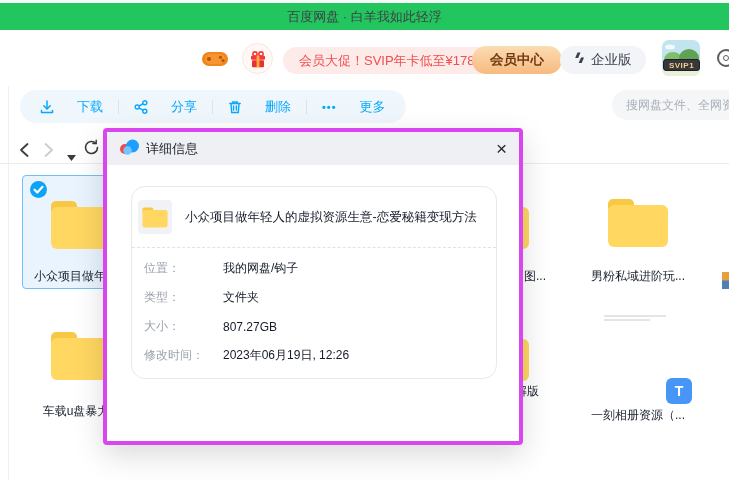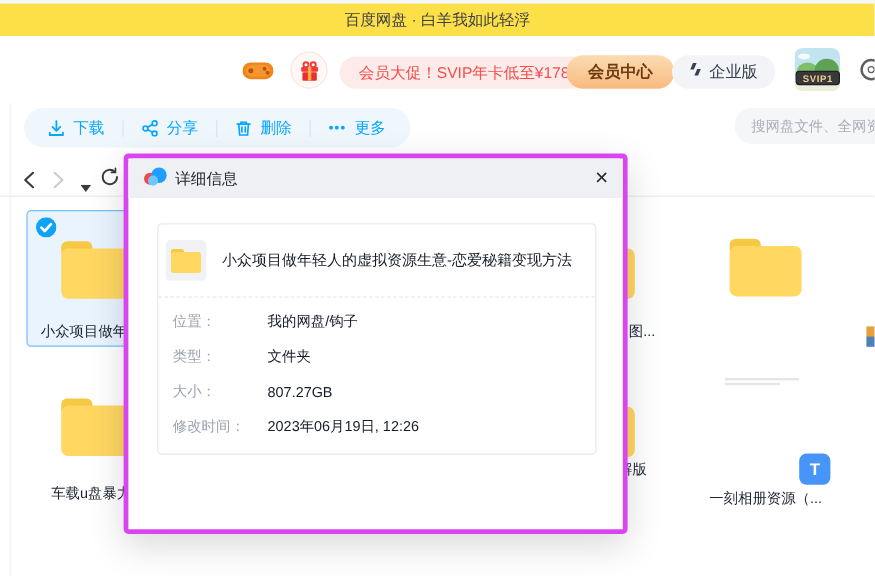--- a/index.html
+++ b/index.html
@@ -1,20 +1,20 @@
 <!DOCTYPE html>
 <html><head>
 <meta charset="utf-8">
 <style>
   html,body{margin:0;padding:0;background:#fff;}
   body{font-family:"Liberation Sans",sans-serif;}
   .screen{position:relative;width:729px;height:480px;background:#fff;overflow:hidden;}
 
   
-  .titlebar{position:absolute;top:0;left:0;right:0;height:30px;background:#fde047;
+  .titlebar{position:absolute;top:0;left:0;right:0;height:30px;background:#22c55e;
     border-top:3px solid #F7F8F9;box-sizing:border-box;display:flex;align-items:center;
     justify-content:center;font-size:13px;color:#3F4147;}
 
   
   .appheader{position:absolute;top:30px;left:0;right:0;height:55px;background:#fff;}
   .gamepad{position:absolute;left:202px;top:20px;}
   .gift-circle{position:absolute;left:242px;top:13px;width:31px;height:31px;border-radius:50%;
     background:#FFF8F5;border:1px solid #F8E7E0;box-sizing:border-box;display:flex;
     align-items:center;justify-content:center;}
   .promo-pill{position:absolute;left:283px;top:17px;height:27px;line-height:27px;
@@ -29,21 +29,21 @@
   .svip-badge{position:absolute;left:663px;top:29px;width:37px;height:12px;background:#38383A;
     border:1px solid #1F1F21;border-radius:3px;color:#EFCE8F;font-size:8px;font-weight:bold;
     letter-spacing:.5px;display:flex;align-items:center;justify-content:center;box-sizing:border-box;}
   .edge-ring{position:absolute;left:717px;top:19px;width:14px;height:14px;border:2px solid #5E5E5E;
     border-radius:50%;display:flex;align-items:center;justify-content:center;}
   .edge-ring i{width:4px;height:4px;border:1.5px solid #5E5E5E;border-radius:50%;display:block;}
 
   
   .toolbar{position:absolute;left:20px;top:90px;height:33px;background:#EFF6FC;border-radius:17px;
     display:flex;align-items:center;padding:0 20px;}
-  .tbtn{display:flex;align-items:center;gap:7px;color:#06A7FF;font-size:13px;cursor:pointer;white-space:nowrap;}
+  .tbtn{display:flex;align-items:center;gap:23px;color:#06A7FF;font-size:13px;cursor:pointer;white-space:nowrap;}
   .tsep{width:1px;height:14px;background:#D8E5EF;margin:0 15px;}
   .dots{font-size:11px;letter-spacing:1px;font-weight:bold;}
   .search{position:absolute;left:612px;top:90px;width:150px;height:30px;background:#F5F6F8;
     border:none;border-radius:15px;padding:0 0 0 14px;font-size:12px;color:#333;outline:none;
     font-family:"Liberation Sans",sans-serif;}
   .search::placeholder{color:#A9AFB9;}
 
   
   .vline{position:absolute;left:8px;top:86px;bottom:0;width:1px;background:#F0F0F0;}
   .hline{position:absolute;left:0;right:0;top:163px;height:1px;background:#EBEBEB;}
@@ -65,21 +65,21 @@
   .edge-mark{position:absolute;left:722px;top:272px;width:7px;height:17px;
     background:linear-gradient(180deg,#E5A23C 0 45%,#4E7FB5 55% 100%);}
 
   
   .dialog{position:absolute;left:103px;top:128px;width:412px;height:309px;background:#fff;
     border:4px solid #d946ef;border-radius:4px;box-shadow:0 10px 30px rgba(0,0,0,.15);z-index:10;box-sizing:content-box;}
   .dlg-header{height:33px;background:#EEF0F4;border-radius:4px 4px 0 0;display:flex;
     align-items:center;padding:0 12px;position:relative;}
   .dlg-title{font-size:13px;color:#22262E;margin-left:7px;}
   .dlg-close{position:absolute;right:12px;top:2px;font-size:19px;color:#2A2A2A;cursor:pointer;line-height:29px;}
-  .dlg-box{position:absolute;left:24px;top:54px;width:364px;border:1px solid #E9E9EB;border-radius:4px;}
+  .dlg-box{position:absolute;left:24px;top:54px;width:364px;border:1px solid #E9E9EB;border-radius:14px;}
   .filerow{display:flex;align-items:center;gap:13px;padding:9px 8px 9px 6px;height:42px;
     border-bottom:1px dashed #DFE3E9;}
   .fileicon{width:34px;height:34px;background:#F0F2F6;border-radius:4px;display:flex;
     align-items:center;justify-content:center;flex:none;}
   .filename{font-size:12.5px;color:#151B28;white-space:nowrap;overflow:hidden;}
   .dlg-rows{padding:6px 0 8px 12px;}
   .dlg-row{display:flex;height:29px;align-items:center;font-size:12px;}
   .dlg-label{width:79px;color:#9BA1AD;flex:none;}
   .dlg-value{color:#151B28;white-space:nowrap;}
 </style>
@@ -229,20 +229,21 @@
   </span>
   <span class="frag" style="left:512px;top:268px;">、图...</span>
 
   <div class="tile" style="left:580px;top:175px;width:116px;">
     <span class="ficon" style="top:23px;">
       <svg width="62" height="50" viewBox="0 0 62 50">
           <rect x="1" y="1" width="26" height="14" rx="5" fill="#F7C844"></rect>
           <rect x="1" y="7" width="60" height="42" rx="6" fill="#FFD761"></rect>
         </svg>
     </span>
+    <span class="tlabel" style="top:93px;">男粉私域进阶玩...</span>
   </div>
 
   <div class="edge-mark"></div>
 
   <div class="tile" style="left:22px;top:308px;">
     <span class="ficon" style="top:23px;">
       <svg width="62" height="50" viewBox="0 0 62 50">
           <rect x="1" y="1" width="26" height="14" rx="5" fill="#F7C844"></rect>
           <rect x="1" y="7" width="60" height="42" rx="6" fill="#FFD761"></rect>
         </svg>

